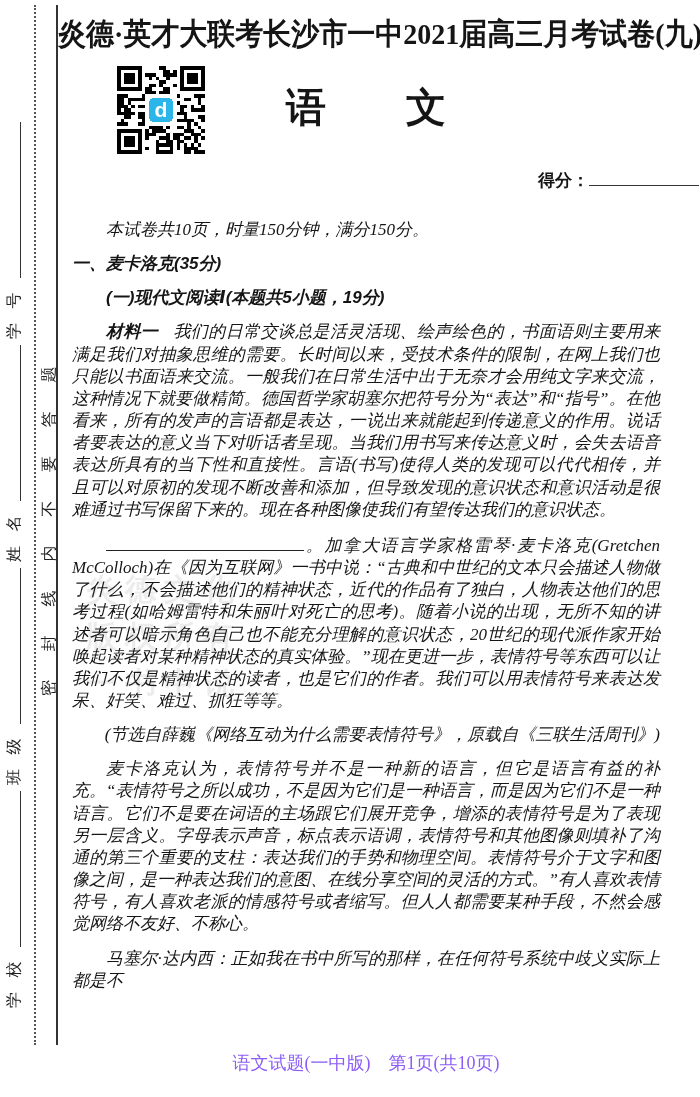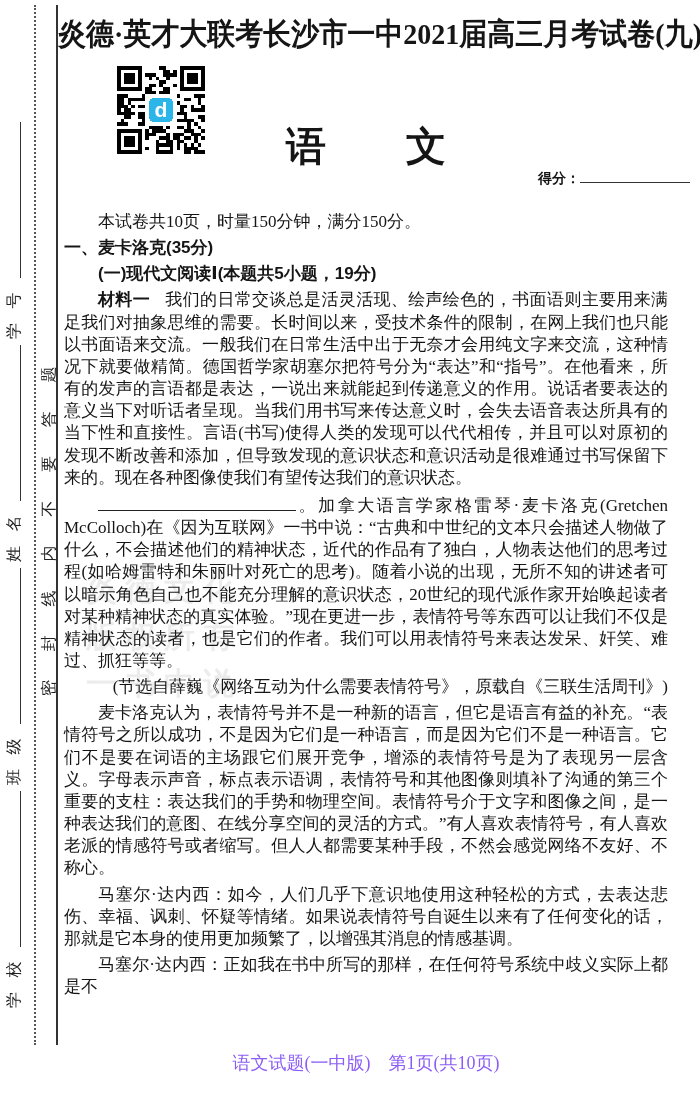--- a/index.html
+++ b/index.html
@@ -37,30 +37,29 @@
   .page-title{
     position:absolute;top:14px;left:58px;width:636px;
     font-size:28px;font-weight:bold;white-space:nowrap;
     transform:scaleY(1.08);transform-origin:0 0;
   }
   .qr{position:absolute;left:117px;top:66px;width:88px;height:88px;}
   .subject-title{
     position:absolute;top:80px;left:60px;width:612px;text-align:center;
     font-size:40px;font-weight:bold;
     font-family:"Liberation Sans","DejaVu Sans",sans-serif;
-    margin-top:39px;
-  }
-  .score-row{position:absolute;top:168px;left:538px;font-size:14px;font-weight:bold;}
+  }
+  .score-row{position:absolute;top:168px;left:538px;font-size:17px;font-weight:bold;}
   .score-blank{display:inline-block;width:110px;height:1em;border-bottom:1.5px solid #333;vertical-align:baseline;}
   
   .content{
     position:absolute;left:60px;top:207px;width:612px;
     font-size:17px;line-height:22.15px;text-align:justify;
   }
-  .content p{margin:4px;}
+  .content p{margin:12px;font-style:italic;}
   .note{text-indent:2em;}
   .h-section{font-weight:bold;font-family:"Liberation Sans","DejaVu Sans",sans-serif;}
   .h-sub{font-weight:bold;text-indent:2em;font-family:"Liberation Sans","DejaVu Sans",sans-serif;}
   .instruction{text-indent:2em;}
   .para{text-indent:2em;}
   .para .lead{font-weight:bold;margin-right:0.9em;
     font-family:"Liberation Sans","DejaVu Sans",sans-serif;}
   .blank-line{display:inline-block;width:198px;height:1em;border-bottom:1.5px solid #222;}
   .attribution{text-align:right;text-indent:0;}
   
@@ -309,19 +308,18 @@
 
   <p class="para"><span class="lead">材料一</span><span>我们的日常交谈总是活灵活现、绘声绘色的，书面语则主要用来满足我们对抽象思维的需要。长时间以来，受技术条件的限制，在网上我们也只能以书面语来交流。一般我们在日常生活中出于无奈才会用纯文字来交流，这种情况下就要做精简。德国哲学家胡塞尔把符号分为“表达”和“指号”。在他看来，所有的发声的言语都是表达，一说出来就能起到传递意义的作用。说话者要表达的意义当下对听话者呈现。当我们用书写来传达意义时，会失去语音表达所具有的当下性和直接性。言语(书写)使得人类的发现可以代代相传，并且可以对原初的发现不断改善和添加，但导致发现的意识状态和意识活动是很难通过书写保留下来的。现在各种图像使我们有望传达我们的意识状态。</span></p>
 
   <p class="para"><span class="blank-line"></span><span>。加拿大语言学家格雷琴·麦卡洛克(Gretchen McColloch)在《因为互联网》一书中说：“古典和中世纪的文本只会描述人物做了什么，不会描述他们的精神状态，近代的作品有了独白，人物表达他们的思考过程(如哈姆雷特和朱丽叶对死亡的思考)。随着小说的出现，无所不知的讲述者可以暗示角色自己也不能充分理解的意识状态，20世纪的现代派作家开始唤起读者对某种精神状态的真实体验。”现在更进一步，表情符号等东西可以让我们不仅是精神状态的读者，也是它们的作者。我们可以用表情符号来表达发呆、奸笑、难过、抓狂等等。</span></p>
 
   <p class="para attribution"><span>(节选自薛巍《网络互动为什么需要表情符号》，原载自《三联生活周刊》)</span></p>
 
   <p class="para"><span>麦卡洛克认为，表情符号并不是一种新的语言，但它是语言有益的补充。“表情符号之所以成功，不是因为它们是一种语言，而是因为它们不是一种语言。它们不是要在词语的主场跟它们展开竞争，增添的表情符号是为了表现另一层含义。字母表示声音，标点表示语调，表情符号和其他图像则填补了沟通的第三个重要的支柱：表达我们的手势和物理空间。表情符号介于文字和图像之间，是一种表达我们的意图、在线分享空间的灵活的方式。”有人喜欢表情符号，有人喜欢老派的情感符号或者缩写。但人人都需要某种手段，不然会感觉网络不友好、不称心。</span></p>
 
 
-  <p class="para"><span>马塞尔·达内西：如今，人们几乎下意识地使用这种轻松的方式，去表达悲伤、幸福、讽刺、怀疑等情绪。如果说表情符号自诞生以来有了任何变化的话，那就是它本身的使用更加频繁了，以增强其消息的情感基调。</span></p>
 
 
   <p class="para"><span>马塞尔·达内西：正如我在书中所写的那样，在任何符号系统中歧义实际上都是不</span></p>
 </div>
 
 <div class="footer">语文试题(一中版)　第1页(共10页)</div>
 
 </body></html>

